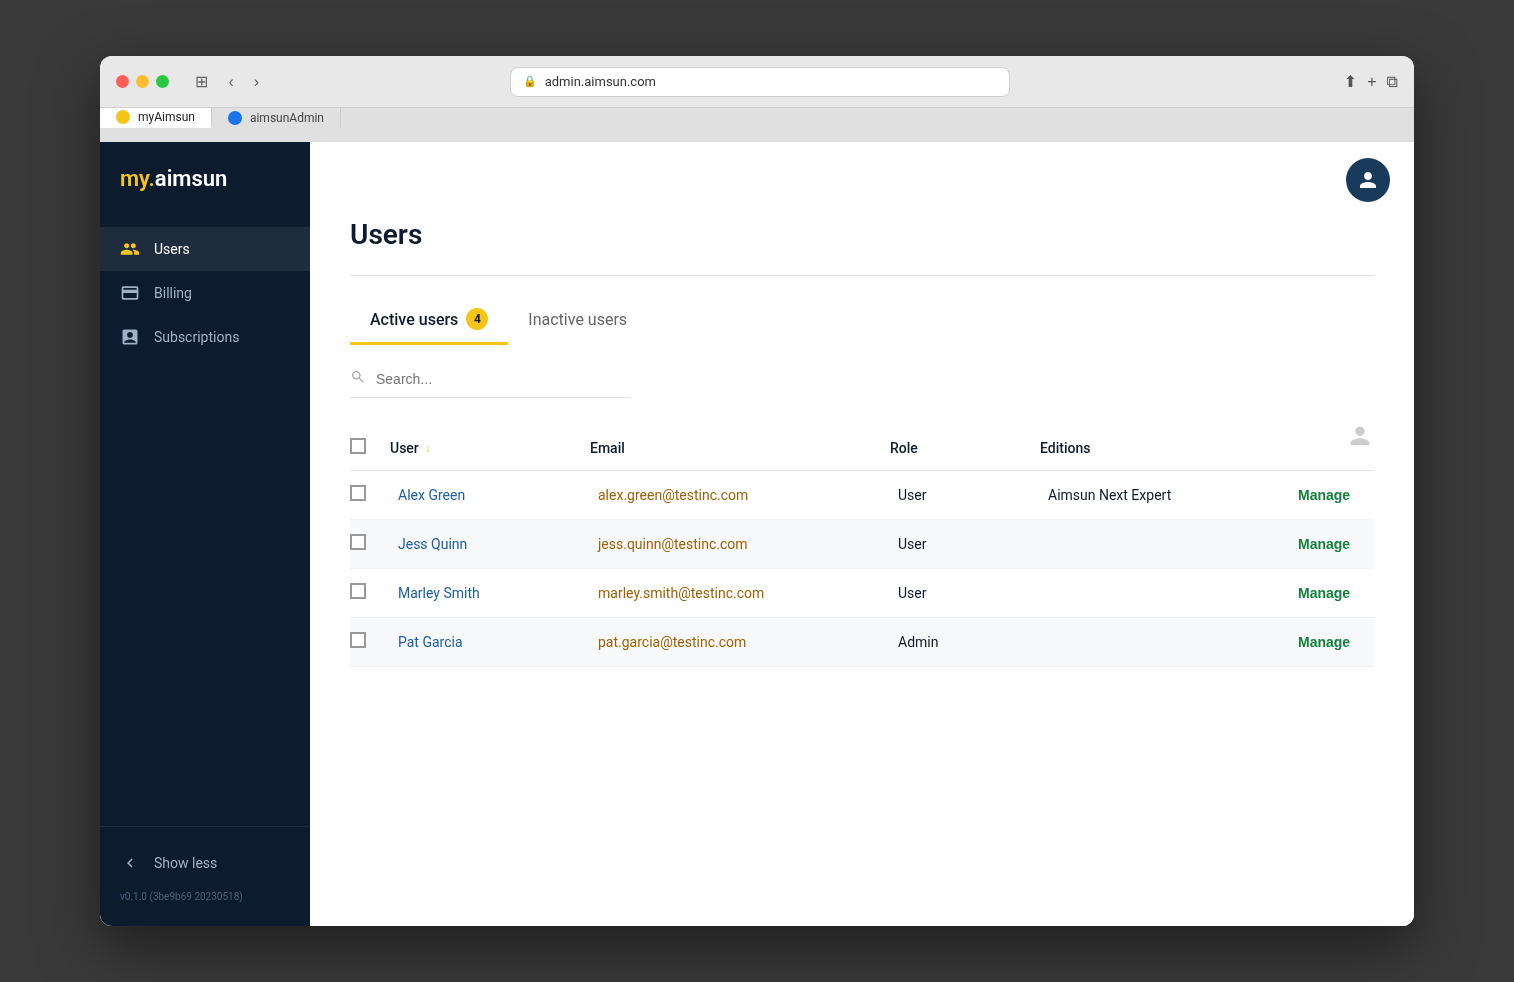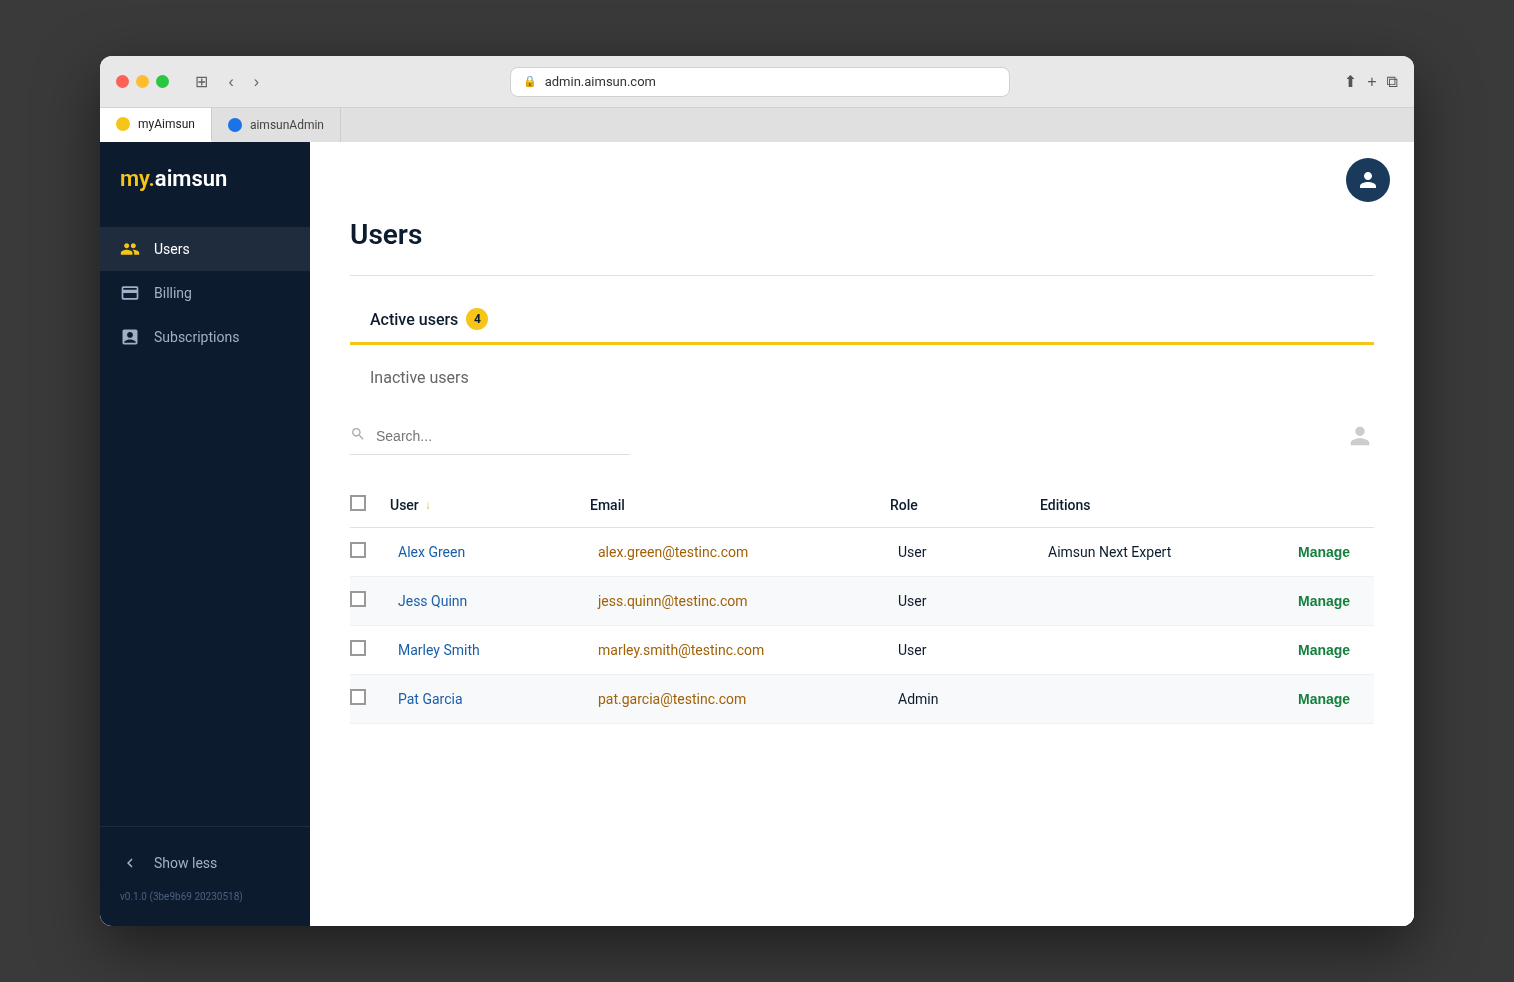--- a/index.html
+++ b/index.html
@@ -94,21 +94,21 @@
     .browser-tabs {
       background: #e0e0e0;
       display: flex;
       height: 34px;
       flex-shrink: 0;
     }
     .browser-tab {
       display: flex;
       align-items: center;
       padding: 0 16px;
-      height: 34px;
+      height: 20px;
       font-size: 12px;
       color: #444;
       gap: 8px;
       border-right: 1px solid #ccc;
       cursor: pointer;
     }
     .browser-tab.active {
       background: white;
       border-bottom: 2px solid white;
       color: #222;
@@ -239,23 +239,22 @@
 
     .divider {
       border: none;
       border-top: 1px solid #e0e0e0;
       margin-bottom: 24px;
     }
 
     
     .tabs {
       display: flex;
-      gap: 15px;
+      gap: 0;
       margin-bottom: 24px;
-      flex-direction: column;
     }
 
     .tab {
       padding: 8px 20px 12px;
       font-size: 16px;
       color: #666;
       cursor: pointer;
       border-bottom: 3px solid transparent;
       position: relative;
       display: flex;

